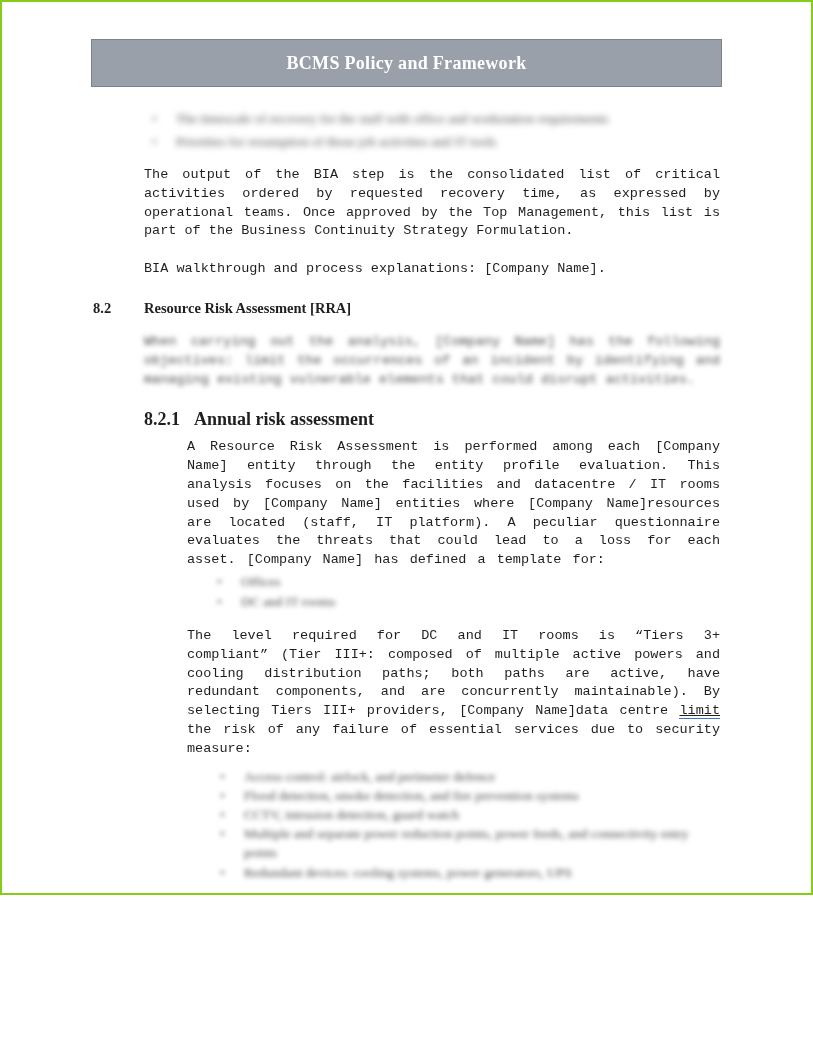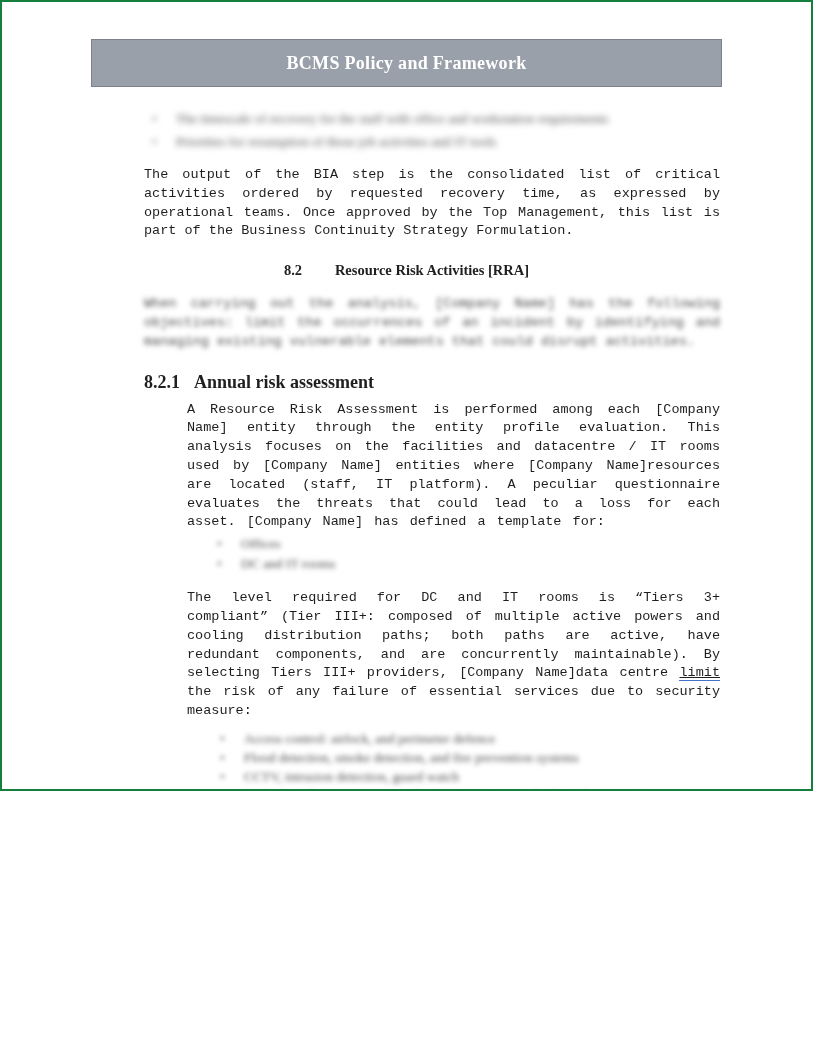--- a/index.html
+++ b/index.html
@@ -1,21 +1,21 @@
 <!DOCTYPE html>
 <html><head>
 <meta charset="utf-8">
 <style>
   html,body { margin:0; padding:0; background:#ffffff; }
   .page {
     position: relative;
-    width: 813px; height: 791px;
+    width: 813px; height: 895px;
     box-sizing: border-box;
     background: #ffffff;
-    border: 2px solid #15803d;
+    border: 2px solid #84cc16;
     font-family: "Liberation Serif", "DejaVu Serif", serif;
     color: #1f1f1f;
     overflow: hidden;
   }
   .banner {
     margin: 37px 89px 0 89px;
     height: 46px;
     background: #99a0aa;
     border: 1px solid #7d828a;
     display: flex; align-items: center; justify-content: center;
@@ -38,21 +38,21 @@
   .bullet-list { margin: 0; }
   .bullet-row { display: flex; font-size: 13.5px; line-height: 19.2px; }
   .bullet-row .marker { width: 24px; flex: 0 0 24px; }
   .intro-bullets { margin: 20px 0 13px 59px; }
   .intro-bullets .bullet-row { line-height: 23px; }
   .tmpl-bullets { margin: 0 0 0 124px; }
   .tmpl-bullets .bullet-row { line-height: 20px; }
   .sec-bullets { margin: 8px 0 0 127px; }
 
   .heading { display: flex; font-weight: bold; }
-  .h-82 { margin: 14px 0 9px 0; font-size: 14.5px; line-height: 20px; justify-content: center; }
+  .h-82 { margin: 14px 0 9px 0; font-size: 14.5px; line-height: 20px; }
   .h-82 .h-num { width: 51px; flex: 0 0 51px; }
   .h-821 { margin: 20px 0 9px 51px; font-size: 18px; line-height: 20px; }
   .h-821 .h-num { width: 50px; flex: 0 0 50px; }
 
   .grammar-underline {
     text-decoration: underline;
     border-bottom: 1px solid #4472c4;
   }
 
   .footer {
@@ -84,24 +84,25 @@
       </div>
       <div class="bullet-row">
         <span class="marker">•</span>
         <span>Priorities for resumption of those job activities and IT tools</span>
       </div>
     </div>
 
     <p class="ind-1 justify">The output of the BIA step is the consolidated list of critical activities ordered by requested recovery time, as expressed by operational teams. Once approved by the Top Management, this list is part of the Business Continuity Strategy Formulation.</p>
 
 
+    <p class="ind-1">BIA walkthrough and process explanations: [Company Name].</p>
 
     <div class="heading h-82">
       <span class="h-num">8.2</span>
-      <span class="h-title">Resource Risk Activities [RRA]</span>
+      <span class="h-title">Resource Risk Assessment [RRA]</span>
     </div>
 
 
     <p class="ind-1 justify blur" style="margin-top:15px;">When carrying out the analysis, [Company Name] has the following objectives: limit the occurrences of an incident by identifying and managing existing vulnerable elements that could disrupt activities.</p>
 
     <div class="heading h-821">
       <span class="h-num">8.2.1</span>
       <span class="h-title">Annual risk assessment</span>
     </div>
 

